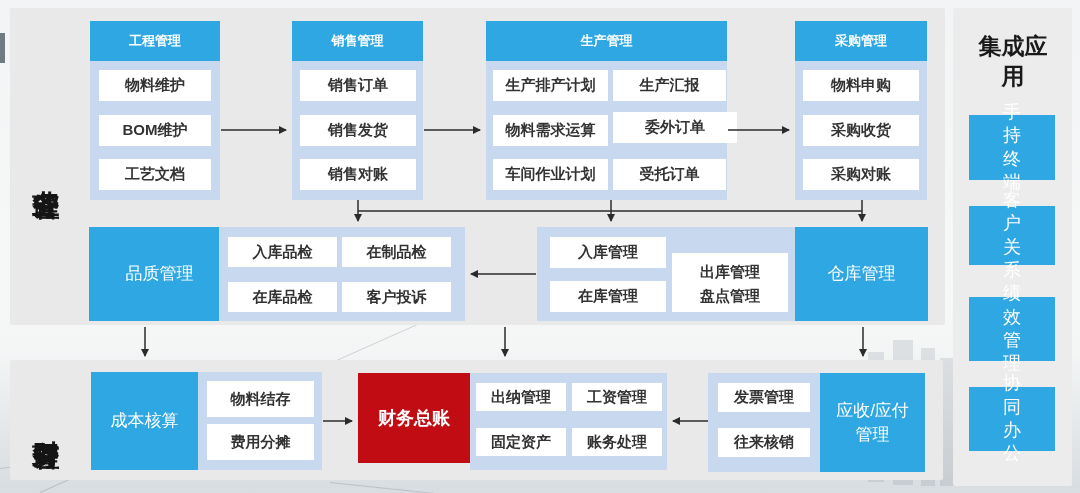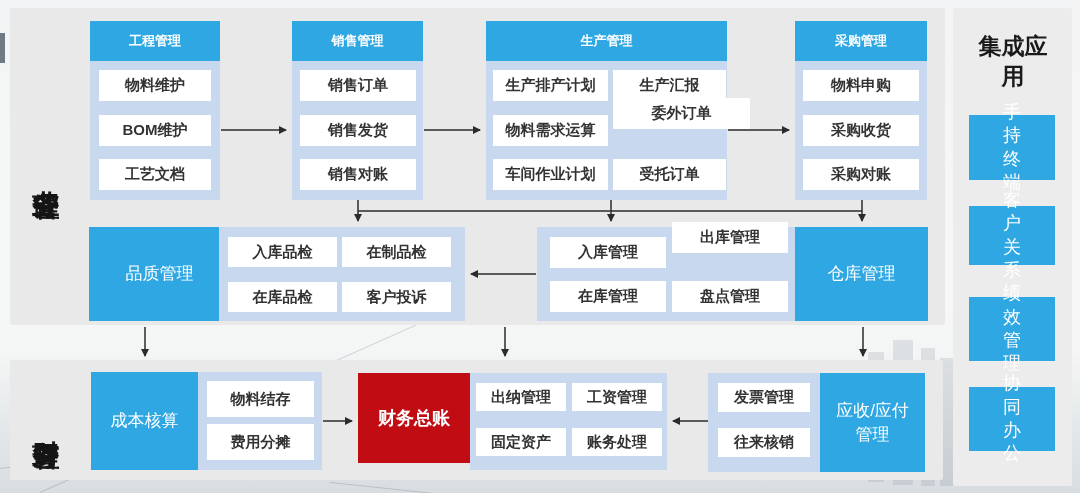--- a/index.html
+++ b/index.html
@@ -92,39 +92,39 @@
   <div class="abs wb" style="left:300px;top:70px;width:116px;height:31px;">销售订单</div>
   <div class="abs wb" style="left:300px;top:115px;width:116px;height:31px;">销售发货</div>
   <div class="abs wb" style="left:300px;top:159px;width:116px;height:31px;">销售对账</div>
 
   <div class="abs g" style="left:486px;top:21px;width:241px;height:179px;"></div>
   <div class="abs hd" style="left:486px;top:21px;width:241px;height:40px;">生产管理</div>
   <div class="abs wb" style="left:493px;top:70px;width:115px;height:31px;">生产排产计划</div>
   <div class="abs wb" style="left:493px;top:115px;width:115px;height:31px;">物料需求运算</div>
   <div class="abs wb" style="left:493px;top:159px;width:115px;height:31px;">车间作业计划</div>
   <div class="abs wb" style="left:613px;top:70px;width:113px;height:31px;">生产汇报</div>
-  <div class="abs wb" style="left:613px;top:98px;width:137px;height:31px;font-family:Liberation Serif, serif;">委外订单</div>
+  <div class="abs wb" style="left:613px;top:112px;width:124px;height:31px;font-family:Liberation Serif, serif;">委外订单</div>
   <div class="abs wb" style="left:613px;top:159px;width:113px;height:31px;">受托订单</div>
 
   <div class="abs g" style="left:795px;top:21px;width:132px;height:179px;"></div>
   <div class="abs hd" style="left:795px;top:21px;width:132px;height:40px;">采购管理</div>
   <div class="abs wb" style="left:803px;top:70px;width:116px;height:31px;">物料申购</div>
   <div class="abs wb" style="left:803px;top:115px;width:116px;height:31px;">采购收货</div>
   <div class="abs wb" style="left:803px;top:159px;width:116px;height:31px;">采购对账</div>
 
   <div class="abs g" style="left:89px;top:227px;width:376px;height:94px;"></div>
   <div class="abs bb" style="left:89px;top:227px;width:130px;height:94px;padding-left:11px;">品质管理</div>
   <div class="abs wb" style="left:228px;top:237px;width:109px;height:30px;">入库品检</div>
   <div class="abs wb" style="left:342px;top:237px;width:109px;height:30px;">在制品检</div>
   <div class="abs wb" style="left:228px;top:282px;width:109px;height:30px;">在库品检</div>
   <div class="abs wb" style="left:342px;top:282px;width:109px;height:30px;">客户投诉</div>
 
   <div class="abs g" style="left:537px;top:227px;width:391px;height:94px;"></div>
   <div class="abs wb" style="left:550px;top:237px;width:116px;height:31px;">入库管理</div>
-  <div class="abs wb" style="left:672px;top:222px;width:116px;height:31px;">出库管理</div>
+  <div class="abs wb" style="left:672px;top:253px;width:116px;height:38px;">出库管理</div>
   <div class="abs wb" style="left:550px;top:281px;width:116px;height:31px;">在库管理</div>
   <div class="abs wb" style="left:672px;top:281px;width:116px;height:31px;">盘点管理</div>
   <div class="abs bb" style="left:795px;top:227px;width:133px;height:94px;">仓库管理</div>
 
   <div class="abs bb" style="left:91px;top:372px;width:107px;height:98px;">成本核算</div>
   <div class="abs g" style="left:198px;top:372px;width:124px;height:98px;"></div>
   <div class="abs wb" style="left:207px;top:381px;width:107px;height:36px;">物料结存</div>
   <div class="abs wb" style="left:207px;top:424px;width:107px;height:36px;">费用分摊</div>
 
   <div class="abs rb" style="left:358px;top:373px;width:112px;height:90px;">财务总账</div>

